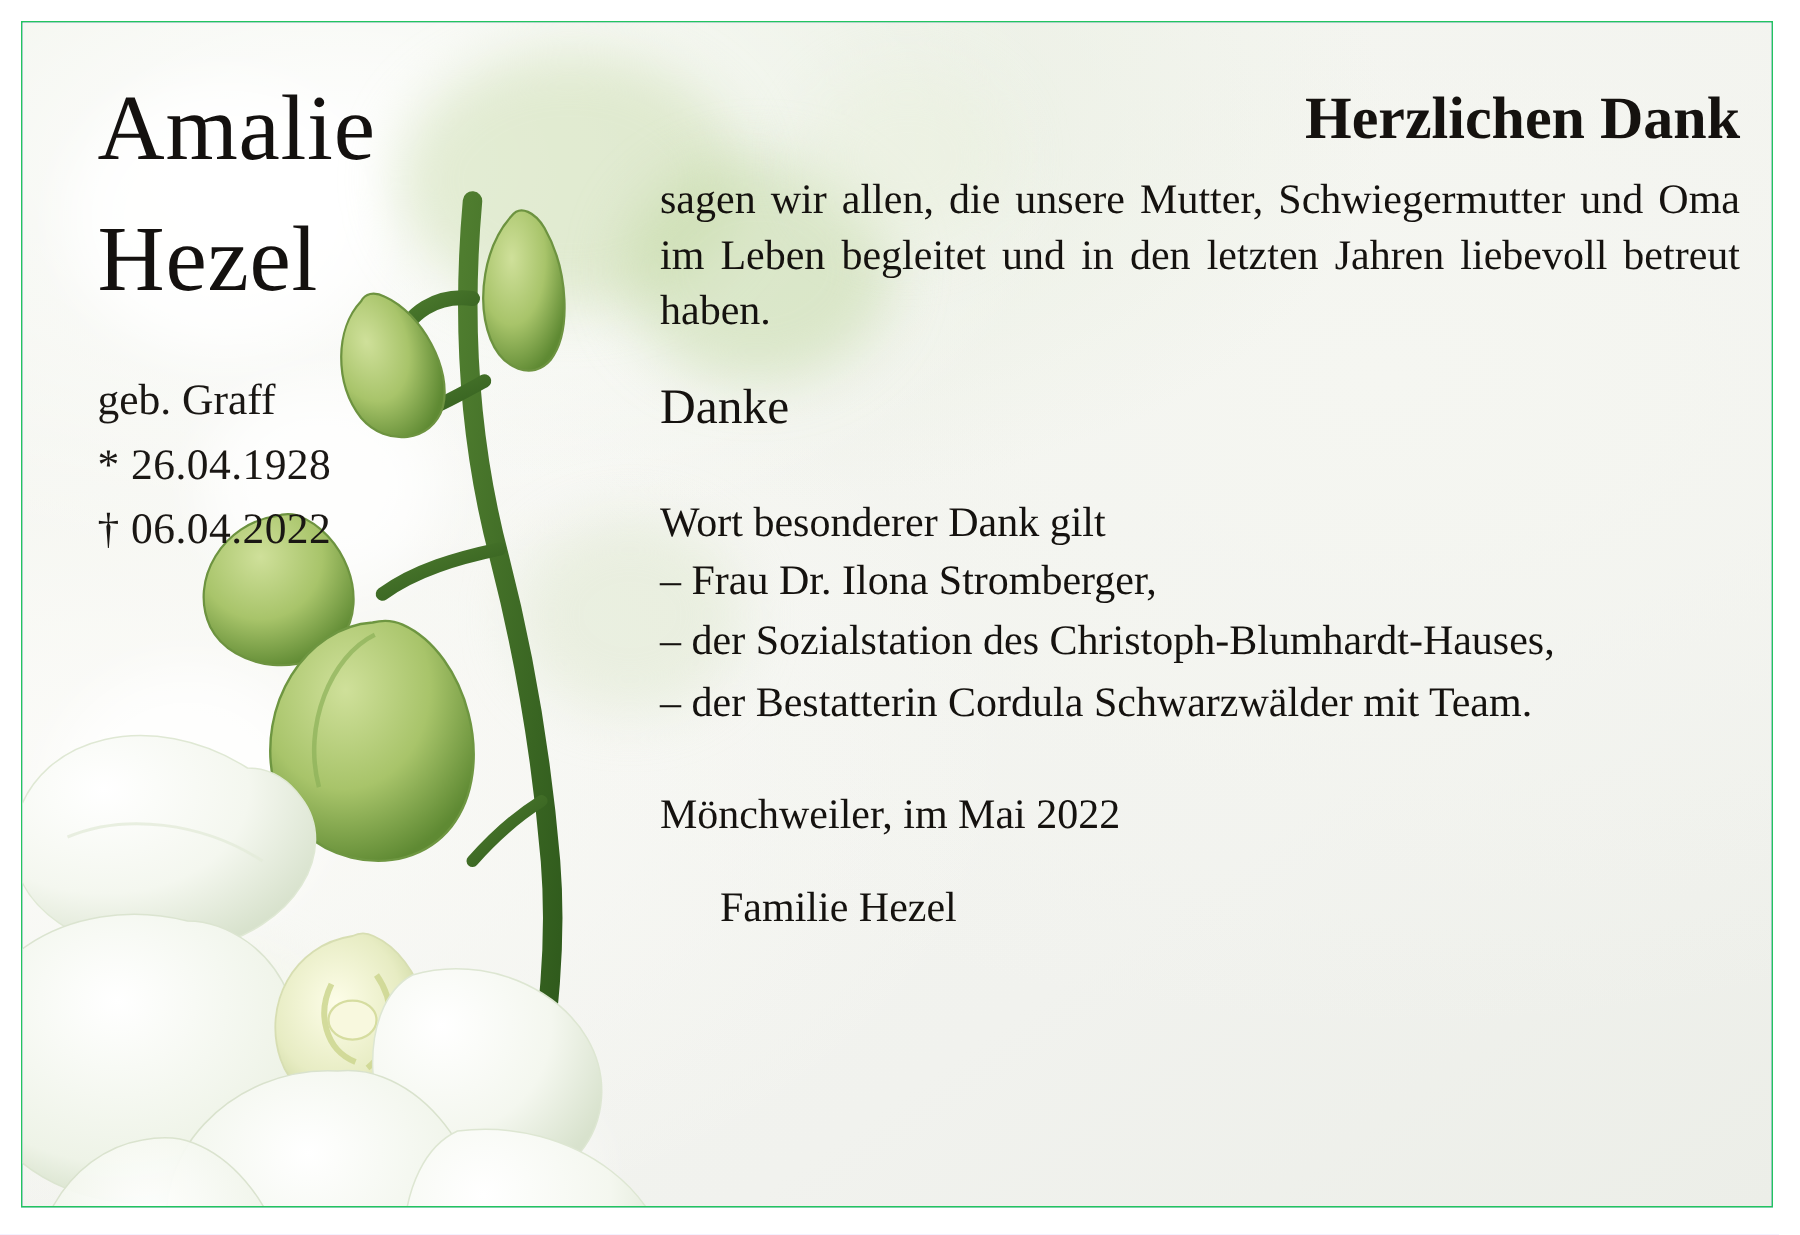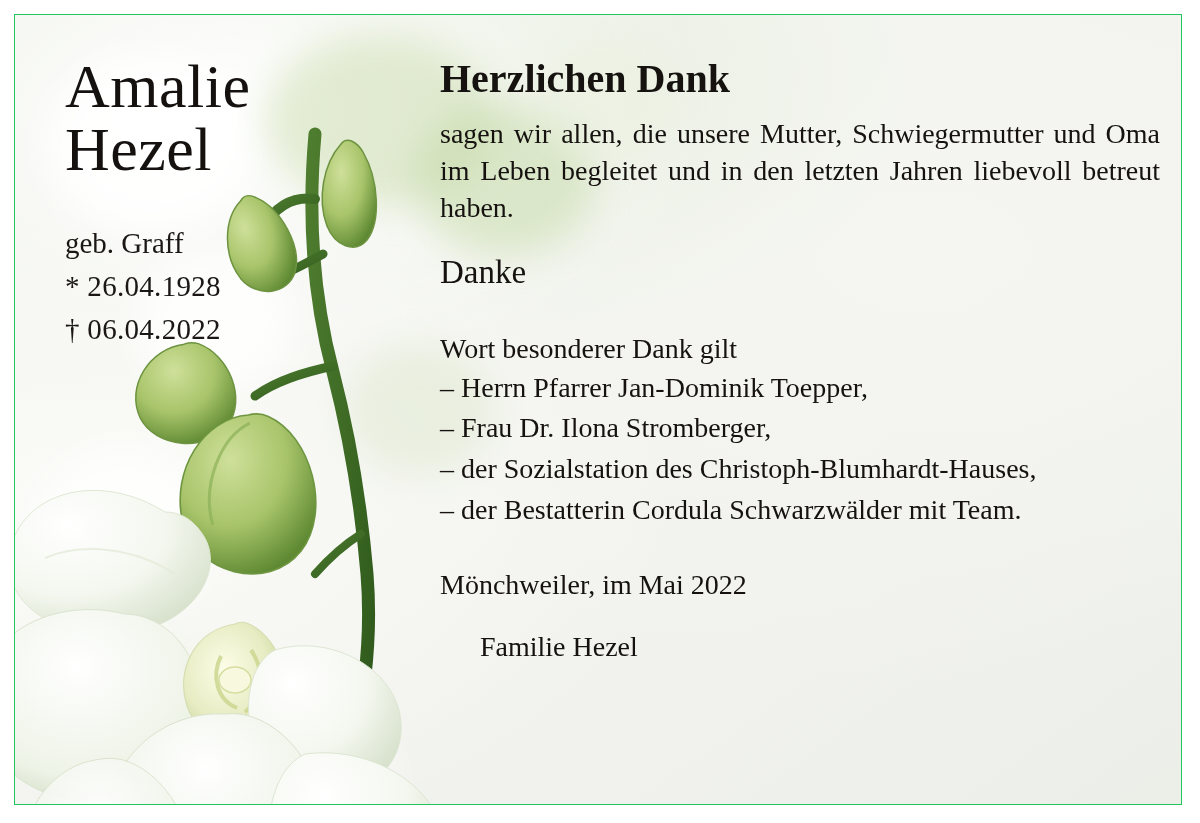--- a/index.html
+++ b/index.html
@@ -70,21 +70,21 @@
     left: 50px;
     top: 40px;
     width: 330px;
   }
   .name-line {
     font-size: 62px;
     line-height: 1.02;
     color: #14110f;
     letter-spacing: 0.5px;
   }
-  .name-line.second { margin-top: 0; }
+  .name-line.second { margin-top: 24px; }
   .born-name {
     margin-top: 46px;
     font-size: 29px;
     color: #1a1714;
   }
   .date {
     font-size: 29px;
     color: #1a1714;
     margin-top: 10px;
     letter-spacing: .3px;
@@ -93,21 +93,21 @@
   
   .right-col {
     position: absolute;
     left: 425px;
     top: 42px;
     width: 720px;
     color: #15120f;
   }
   .thanks-title {
     font-size: 40px;
-    text-align: left;
+    text-align: right;
     margin: 0 0 14px 0;
     line-height: 1.1;
   }
   .para {
     font-size: 28px;
     line-height: 1.33;
     text-align: justify;
     margin: 0;
   }
   .para.nojust { text-align: left; }
@@ -250,21 +250,20 @@
 
     <div class="right-col">
       <h1 class="thanks-title">Herzlichen Dank</h1>
       <p class="para">sagen wir allen, die unsere Mutter, Schwiegermutter und Oma im Leben begleitet und in den letzten Jahren liebevoll betreut haben.</p>
 
       <div class="danke-head">Danke</div>
 
       <div class="block-gap">
         <div class="para nojust">Wort besonderer Dank gilt</div>
         <ul class="list">
-          <li>– Herrn Pfarrer Jan-Dominik Toepper,</li>
           <li>– Frau Dr. Ilona Stromberger,</li>
           <li>– der Sozialstation des Christoph-Blumhardt-Hauses,</li>
           <li>– der Bestatterin Cordula Schwarzwälder mit Team.</li>
         </ul>
       </div>
 
       <div class="place">Mönchweiler, im Mai 2022</div>
       <div class="family">Familie Hezel</div>
     </div>
 

